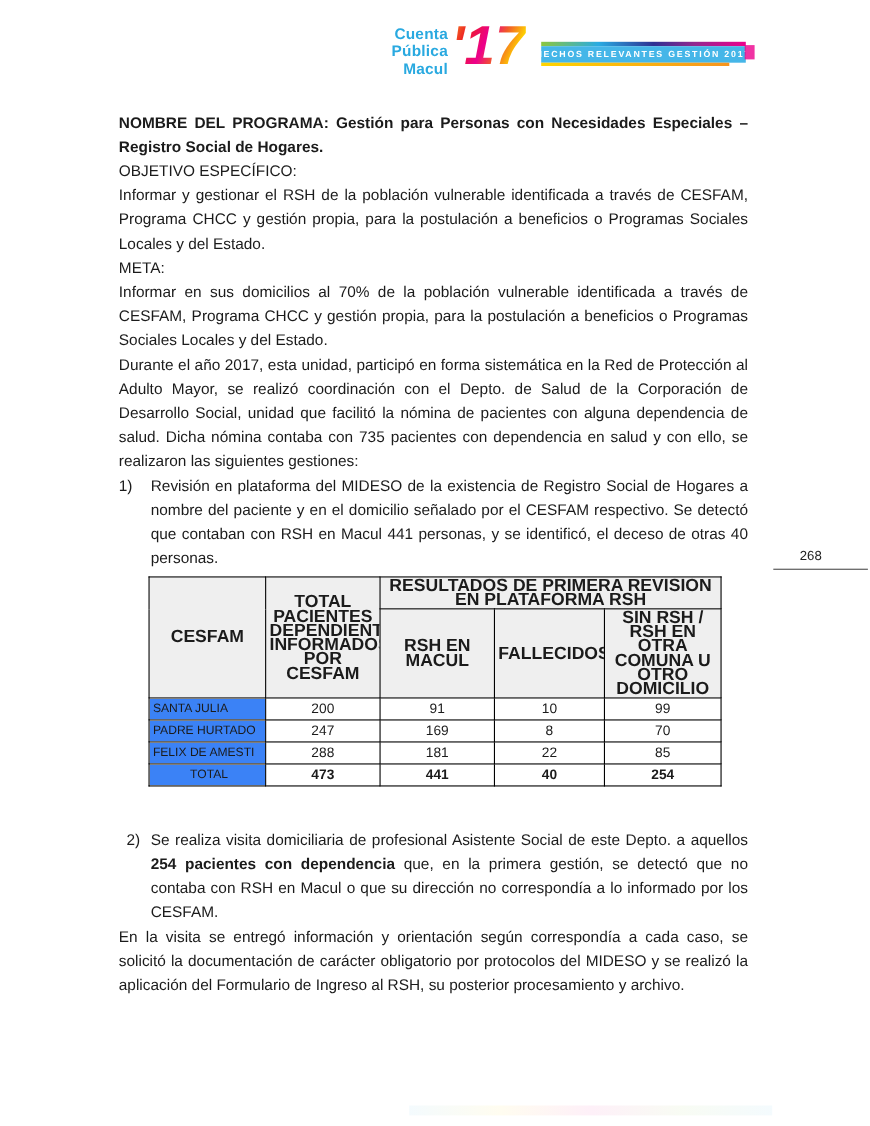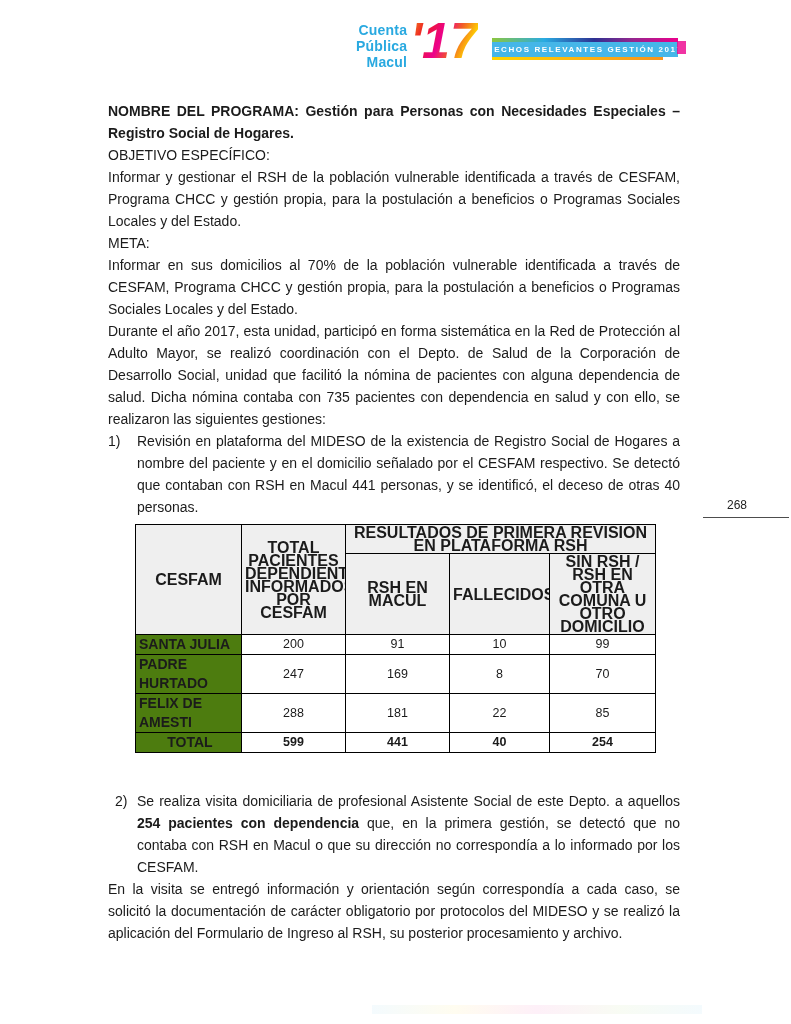--- a/index.html
+++ b/index.html
@@ -36,21 +36,21 @@
   .item2{margin-top:37px;}
   .closing{margin-top:8px;margin-left:29px;}
   
   .tbl-wrap{margin-top:6px;margin-left:27px;}
   table{border-collapse:collapse;width:520px;table-layout:fixed;}
   th,td{border:1.5px solid #000;overflow:hidden;}
   thead th{background:#efefef;font-size:16px;line-height:13px;font-weight:700;text-align:center;vertical-align:middle;padding:1px 3px;}
   .row-group{height:22px;}
   .row-sub{height:46px;}
   tbody td{font-size:12.5px;line-height:19px;height:19px;text-align:center;padding:0;}
-  tbody td.rowlabel{background:#4d7c0f;text-align:left;font-weight:700;font-size:14px;padding-left:3px;}
+  tbody td.rowlabel{background:#3b82f6;text-align:left;font-weight:400;font-size:11px;padding-left:3px;}
   .total-row td{font-weight:700;margin-left:47px;}
   .total-row td.rowlabel{text-align:center;}
   
   .page-num{position:absolute;top:498px;left:727px;font-size:12px;color:#222;}
   .page-num-rule{position:absolute;top:517px;left:703px;width:86px;border-top:1.6px solid #4d4d4d;}
   
   .bottom-stripe{position:absolute;left:372px;bottom:10px;width:330px;height:9px;opacity:.06;
     background:linear-gradient(90deg,#45B6E8,#FFD400,#EC008C,#8CC63F,#45B6E8);}
 </style>
 </head>
@@ -126,21 +126,21 @@
         </tr>
         <tr>
           <td class="rowlabel">FELIX DE AMESTI</td>
           <td>288</td>
           <td>181</td>
           <td>22</td>
           <td>85</td>
         </tr>
         <tr class="total-row">
           <td class="rowlabel">TOTAL</td>
-          <td>599</td>
+          <td>473</td>
           <td>441</td>
           <td>40</td>
           <td>254</td>
         </tr>
       </tbody>
     </table>
   </div>
 
   <div class="list-item item2">
     <div class="li-num">2)</div>

